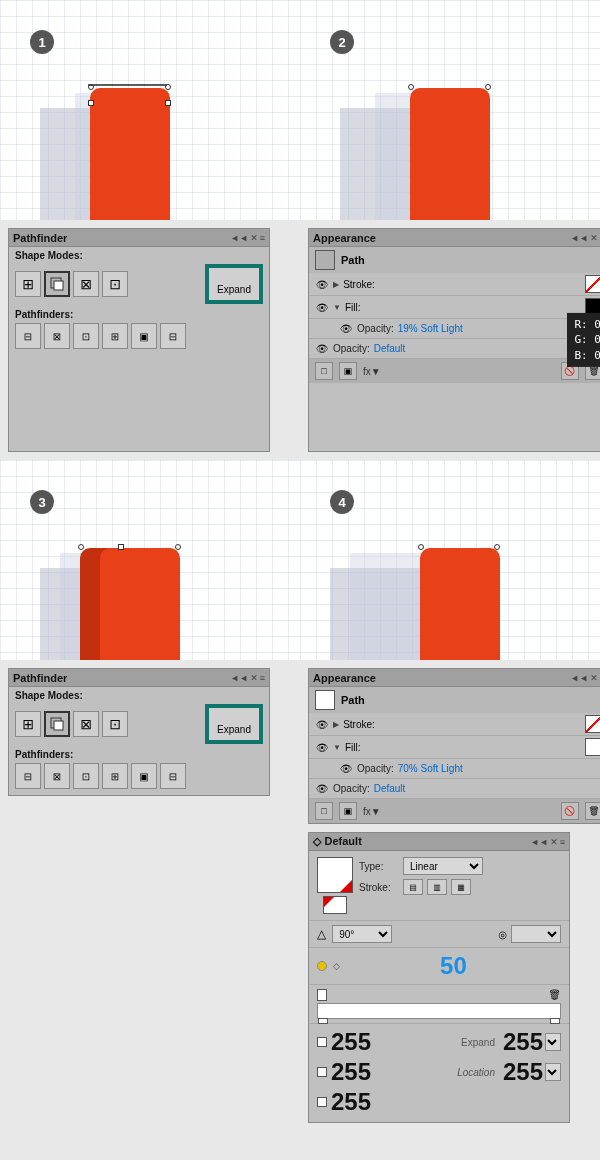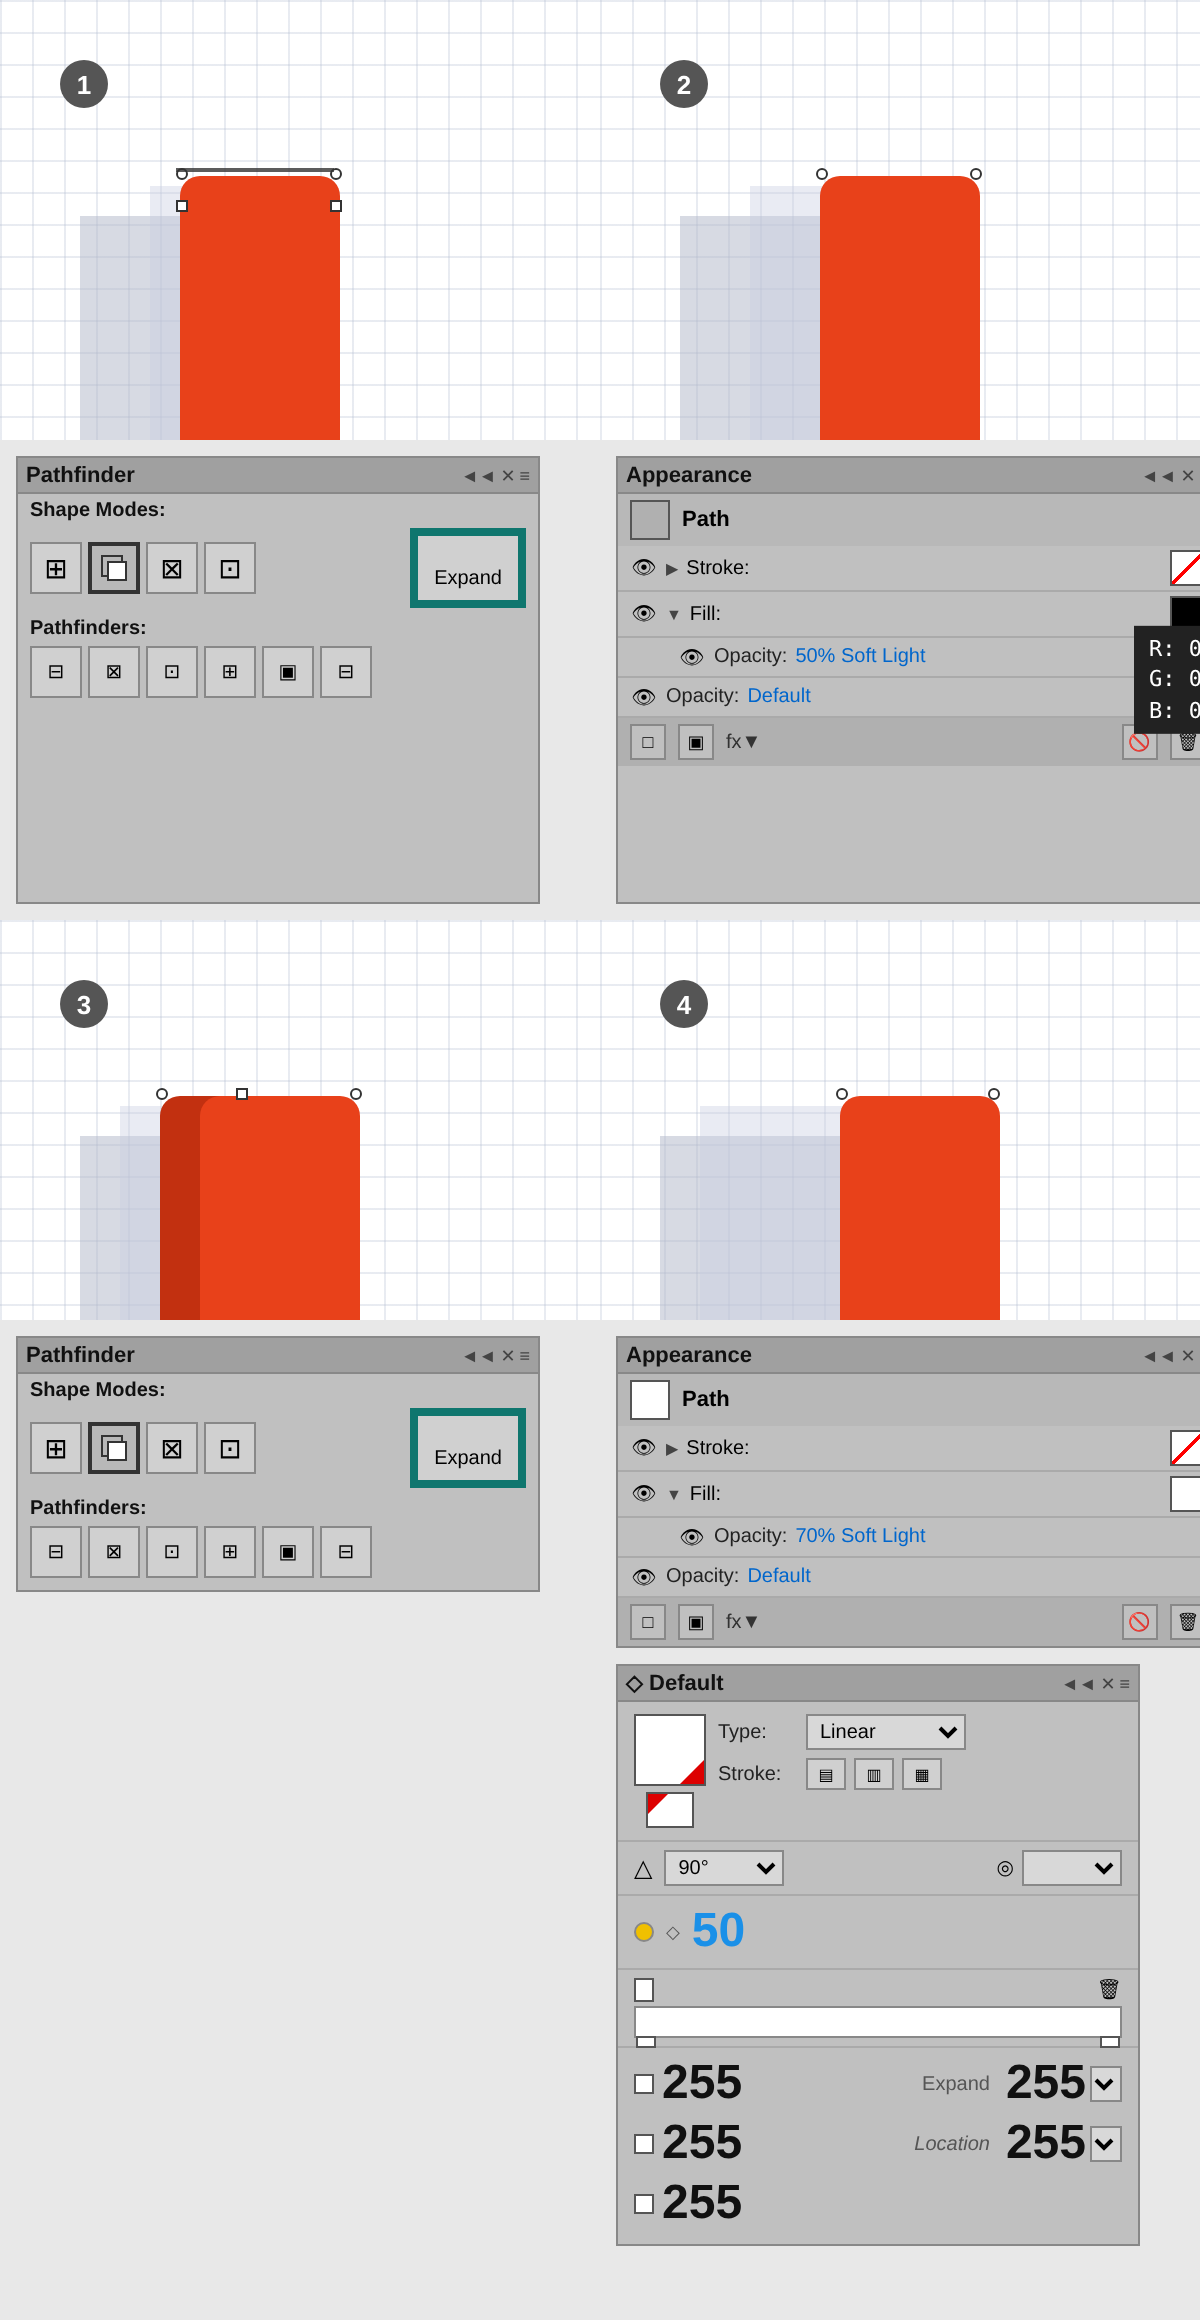--- a/index.html
+++ b/index.html
@@ -372,21 +372,21 @@
       <div class="ap-row">
         <span class="eye-icon">👁</span>
         <span class="arrow-icon">▼</span>
         <span class="stroke-label">Fill:</span>
         <div class="swatch-black"></div>
       </div>
 
       <div class="ap-row" style="padding-left:30px;">
         <span class="eye-icon">👁</span>
         <span class="opacity-text">Opacity:</span>
-        <a href="#" class="opacity-link">50% Soft Light</a>
+        <a href="#" class="opacity-link">19% Soft Light</a>
       </div>
 
       <div class="ap-row">
         <span class="eye-icon">👁</span>
         <span class="opacity-text">Opacity:</span>
         <a href="#" class="opacity-link">Default</a>
       </div>
 
       <div class="ap-footer">
         <div class="ap-footer-btn">□</div>
@@ -563,21 +563,21 @@
         <div style="flex:1;"></div>
         <div style="display:flex; align-items:center; gap:4px;">
           <span style="font-size:10px;">◎</span>
           <select class="grad-select" style="width:50px;"></select>
         </div>
       </div>
 
       <div style="display:flex; align-items:center; padding:4px 8px; gap:6px; border-bottom:1px solid #aaa;">
         <div style="width:10px;height:10px;background:#f0c000;border-radius:50%;border:1px solid #888;"></div>
         <span style="font-size:9px; color:#555;">◇</span>
-        <div style="flex:1; text-align:left;">
+        <div style="flex:1; text-align:center;">
           <span class="big-number-blue">50</span>
         </div>
       </div>
 
       <div style="padding:4px 8px; border-bottom:1px solid #aaa;">
         <div style="display:flex; justify-content:space-between; margin-bottom:2px;">
           <div style="width:10px;height:12px;background:white;border:1px solid #555;"></div>
           <div style="font-size:10px;">🗑</div>
         </div>
         <div style="height:16px; background:linear-gradient(to right, white, white); border:1px solid #888; position:relative;">

